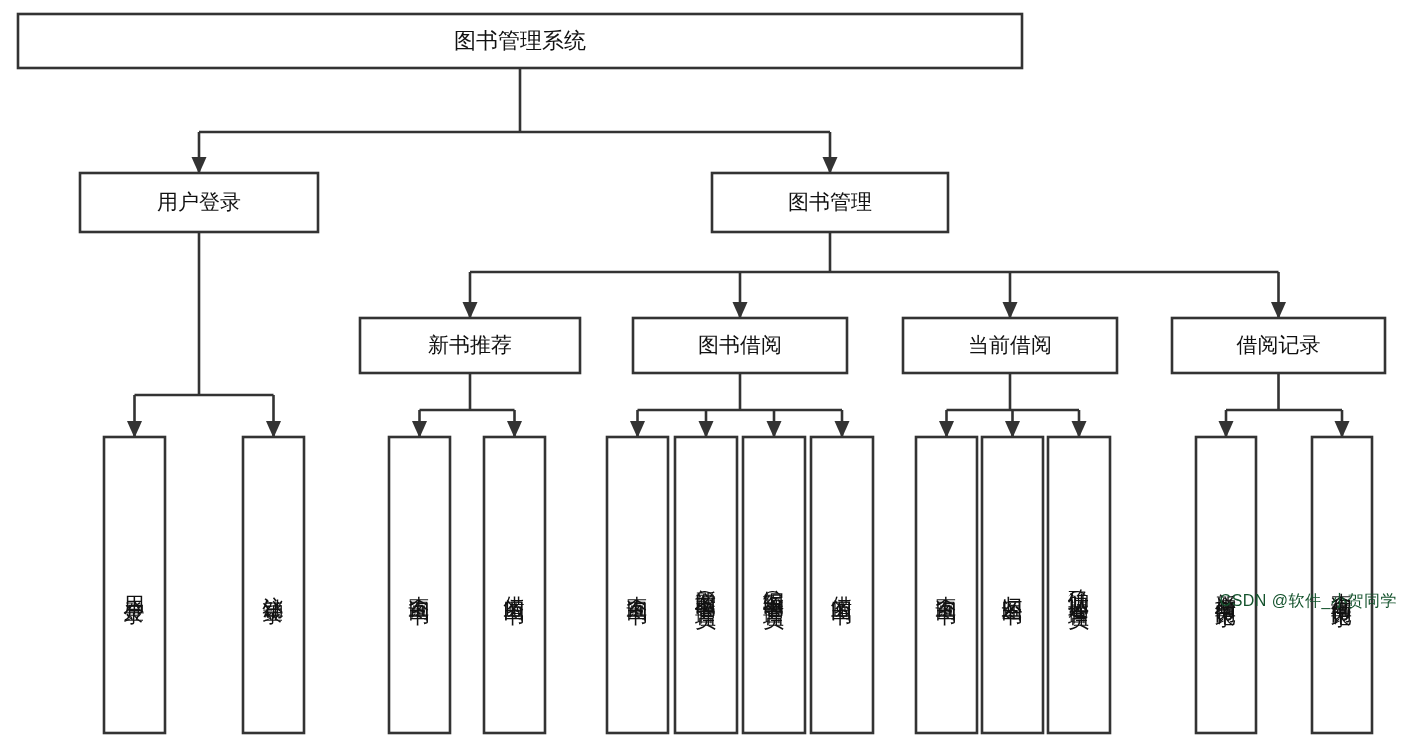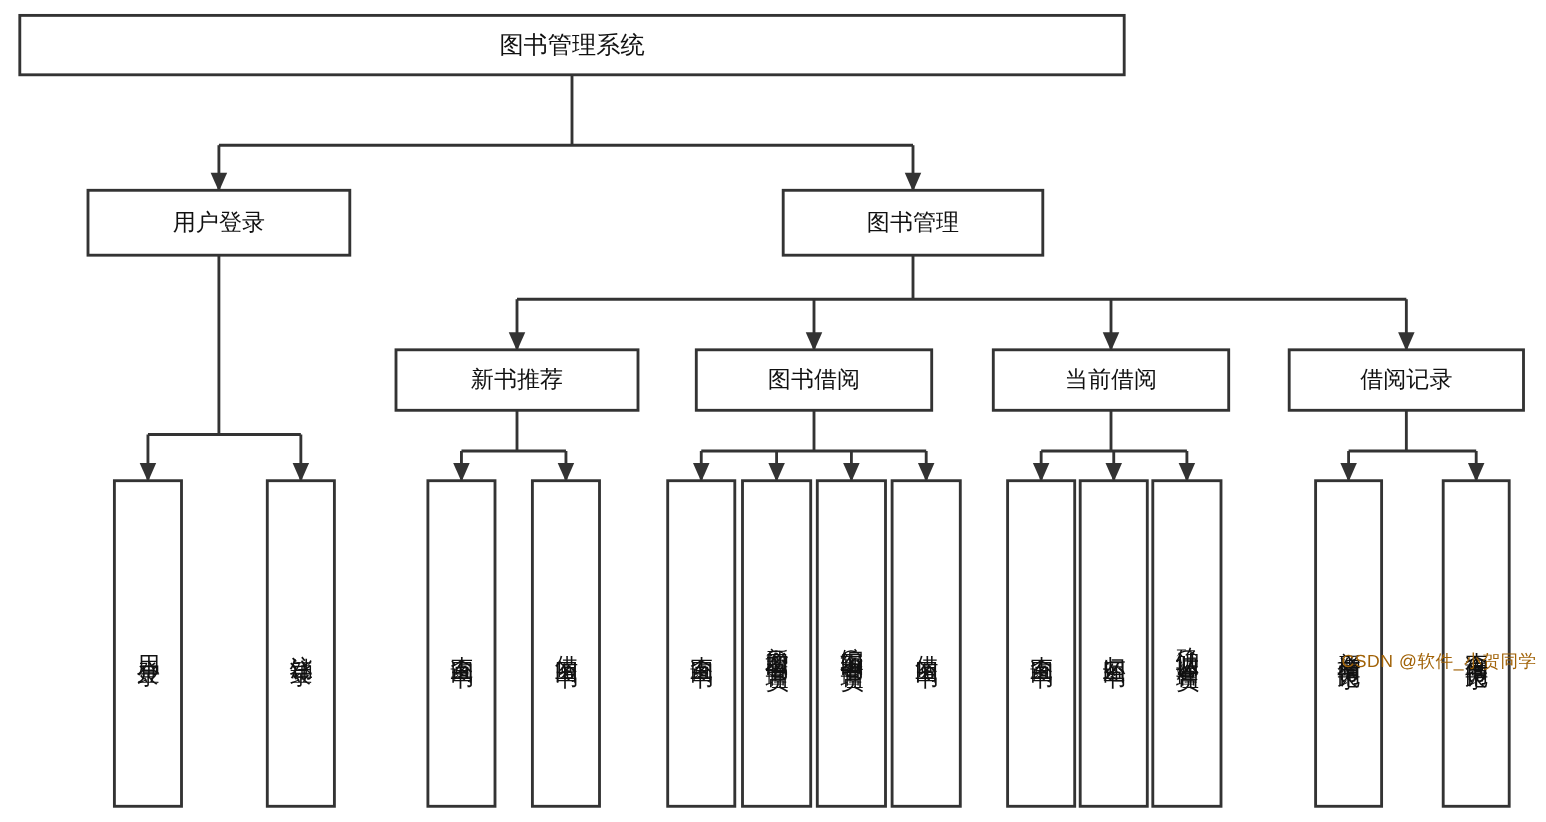--- a/index.html
+++ b/index.html
@@ -72,21 +72,21 @@
     letter-spacing: 3px;
     color: #111111;
     white-space: nowrap;
   }
   .watermark {
     position: absolute;
     right: 8px;
     bottom: 6px;
     font-family: "Liberation Sans", "DejaVu Sans", sans-serif;
     font-size: 16px;
-    color: #a16207;
+    color: #14532d;
     letter-spacing: 0.5px;
     user-select: none;
   }
 </style>
 </head>
 <body>
 
 <div id="diagram-root">
 
   <svg id="tree-svg" viewBox="0 0 1405 747">

